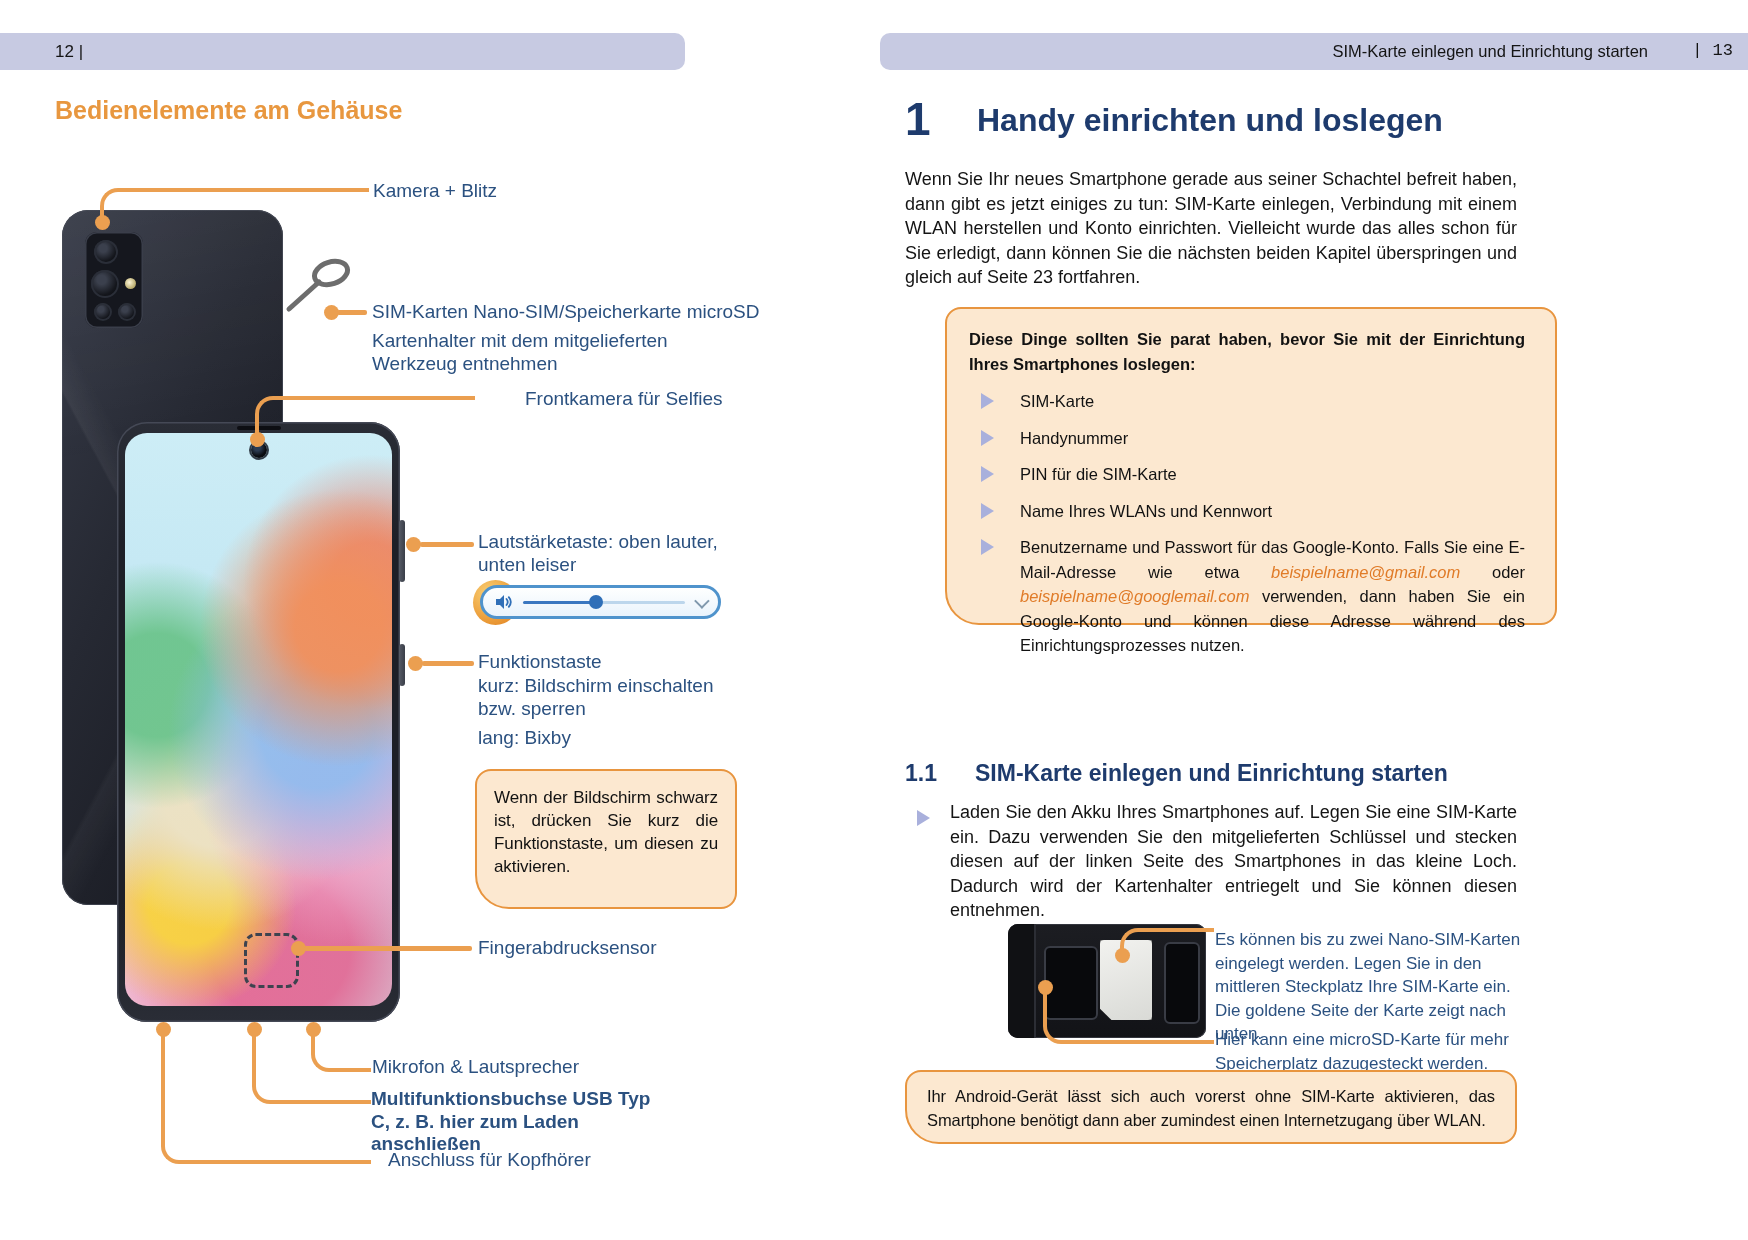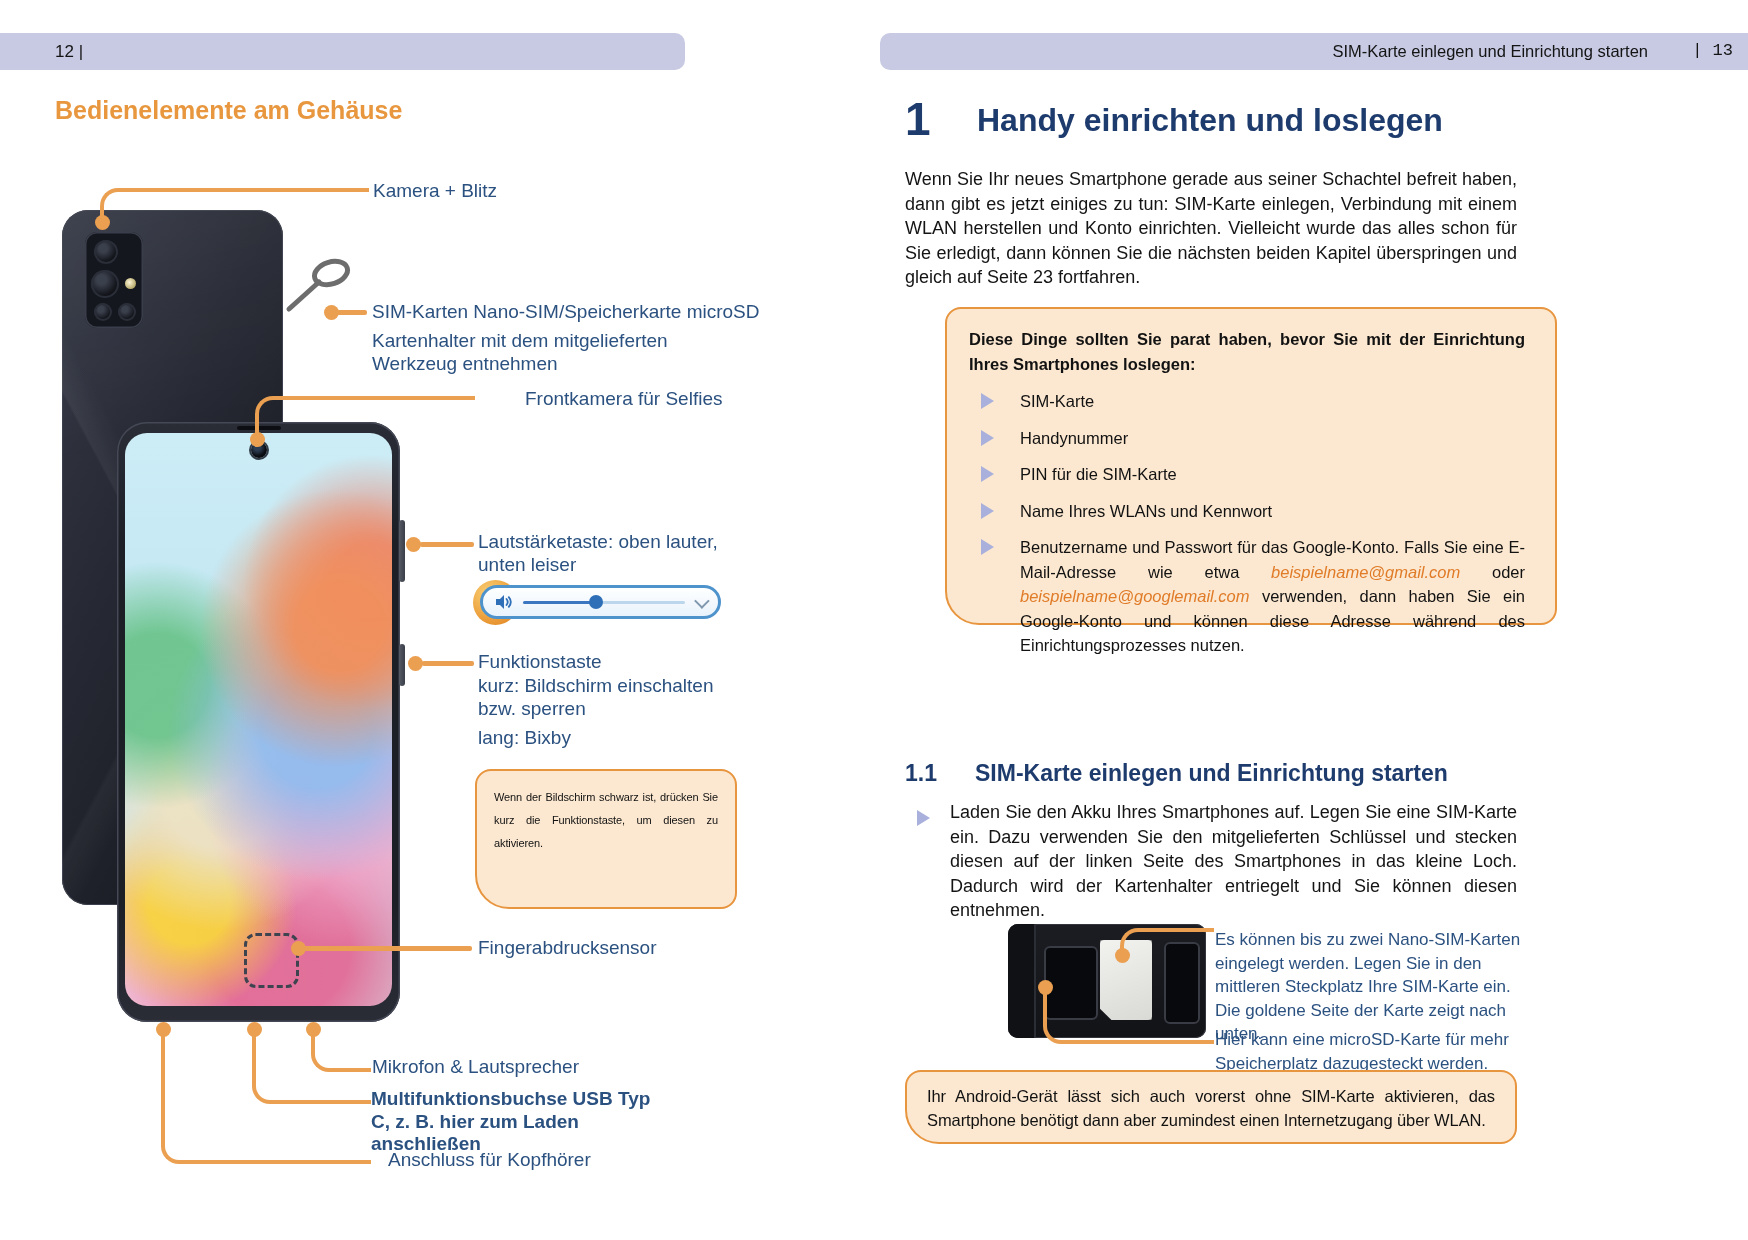--- a/index.html
+++ b/index.html
@@ -78,21 +78,21 @@
   .lt { position:absolute; border-left:4.5px solid #eb9f50; border-top:4.5px solid #eb9f50; border-top-left-radius:18px; }
   .lb { position:absolute; border-left:4.5px solid #eb9f50; border-bottom:4.5px solid #eb9f50; border-bottom-left-radius:18px; }
 
   .lbl { position:absolute; font-size:19px; line-height:22.5px; color:#2b5180; }
 
   
   .obox {
     position:absolute; background:#fce8d0; border:2.5px solid #e8953f;
     border-radius:16px 16px 16px 34px;
   }
-  .obox .btxt { font-size:11px; line-height:23px; color:#121212; text-align:justify; letter-spacing:-0.1px; }
+  .obox .btxt { font-size:17px; line-height:23px; color:#121212; text-align:justify; letter-spacing:-0.1px; }
 
   
   .vol-glow { position:absolute; left:473px; top:580px; width:45px; height:45px; border-radius:50%;
               background:radial-gradient(circle at 35% 30%, #f9d075, #eda23f 55%, #df7e1e); }
   .vol-pill { position:absolute; left:480px; top:585px; width:241px; height:34px; border-radius:18px;
               background:linear-gradient(180deg,#feffff,#e9f3fc); border:3.5px solid #4f93cc;
               display:flex; align-items:center; padding:0 12px; box-sizing:border-box; }
   .vol-track { position:relative; flex:1; height:14px; margin:0 10px; }
   .vol-line-a { position:absolute; left:0; top:6px; width:45%; height:2.5px; background:#3a77c0; border-radius:2px; }
   .vol-line-b { position:absolute; left:45%; top:6px; right:0; height:2.5px; background:#bcd6ec; border-radius:2px; }

